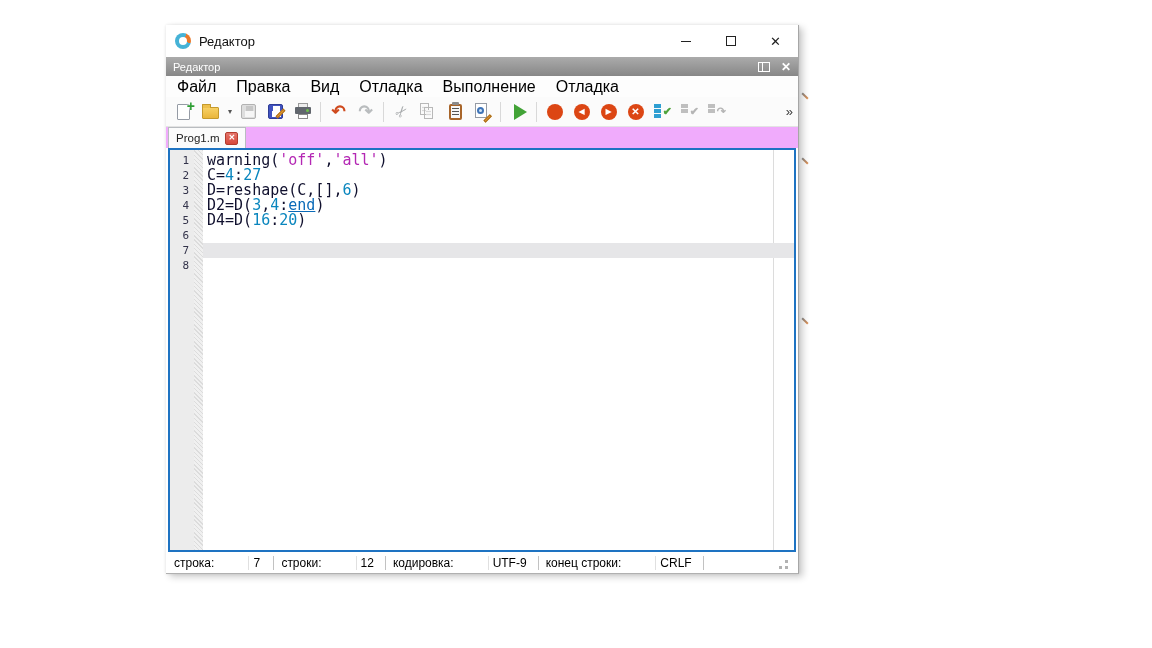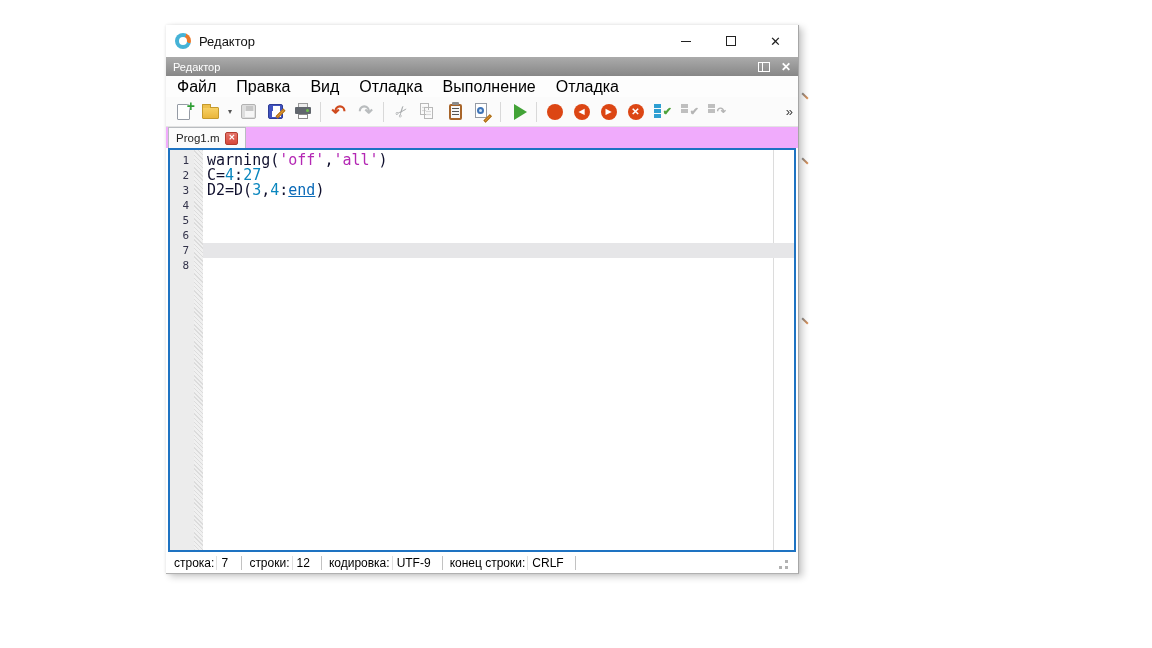--- a/index.html
+++ b/index.html
@@ -121,21 +121,21 @@
   .col-marker { position:absolute; right:20px; top:0; bottom:0; width:1px; background:#dcdcdc; z-index:0; }
   .code-line { position:relative; z-index:2; padding-left:4px; white-space:pre; }
   .seg-p { color:var(--plain); }
   .seg-s { color:var(--string); }
   .seg-n { color:var(--number); }
   .seg-k { color:var(--keyword);text-decoration:underline; }
 
   
   .statusbar { height:21px; flex:0 0 auto; display:flex; align-items:center; background:#fff;
     font-size:12px; color:#000; padding-left:8px; position:relative; }
-  .sfield { display:flex; align-items:center; }
+  .sfield { display:flex; align-items:center;gap:32px; }
   .sfield .lbl { padding-right:2px; }
   .sfield .val { border-left:1px solid #e0e0e0; padding:0 4px; min-width:18px; }
   .ssep { width:1px; height:14px; background:#c2c2c2; margin:0 7px; }
   .size-grip { position:absolute; right:10px; bottom:4px; width:9px; height:9px; }
   .size-grip i { position:absolute; width:3px; height:3px; background:#b2b2b2; }
   .size-grip .d1 { right:0; top:0; } .size-grip .d2 { right:0; bottom:0; } .size-grip .d3 { left:0; bottom:0; }
 
   
   .edge-mark { position:absolute; width:8px; height:2px; transform:rotate(45deg);
     background:linear-gradient(90deg,#6a6a6a,#d87a30); opacity:.85; }
@@ -306,21 +306,23 @@
           <div class="ln">7</div>
           <div class="ln">8</div>
         </div>
       <div class="hatch"></div>
       <div class="code-area">
         <div class="col-marker"></div>
         <div class="cur-line-band" style="top: 93px;"></div>
         <div>
             <div class="code-line"><span class="seg-p">warning(</span><span class="seg-s">'off'</span><span class="seg-p">,</span><span class="seg-s">'all'</span><span class="seg-p">)</span></div>
             <div class="code-line"><span class="seg-p">C=</span><span class="seg-n">4</span><span class="seg-p">:</span><span class="seg-n">27</span></div>
+            <div class="code-line"><span class="seg-p">D=reshape(C,[],</span><span class="seg-n">6</span><span class="seg-p">)</span></div>
             <div class="code-line"><span class="seg-p">D2=D(</span><span class="seg-n">3</span><span class="seg-p">,</span><span class="seg-n">4</span><span class="seg-p">:</span><span class="seg-k">end</span><span class="seg-p">)</span></div>
+            <div class="code-line"><span class="seg-p">D4=D(</span><span class="seg-n">16</span><span class="seg-p">:</span><span class="seg-n">20</span><span class="seg-p">)</span></div>
           </div>
       </div>
     </div>
 
     <div class="statusbar">
       <div class="sfield">
         <span class="lbl">строка:</span>
         <span class="val">7</span>
       </div>
       <div class="ssep"></div>

